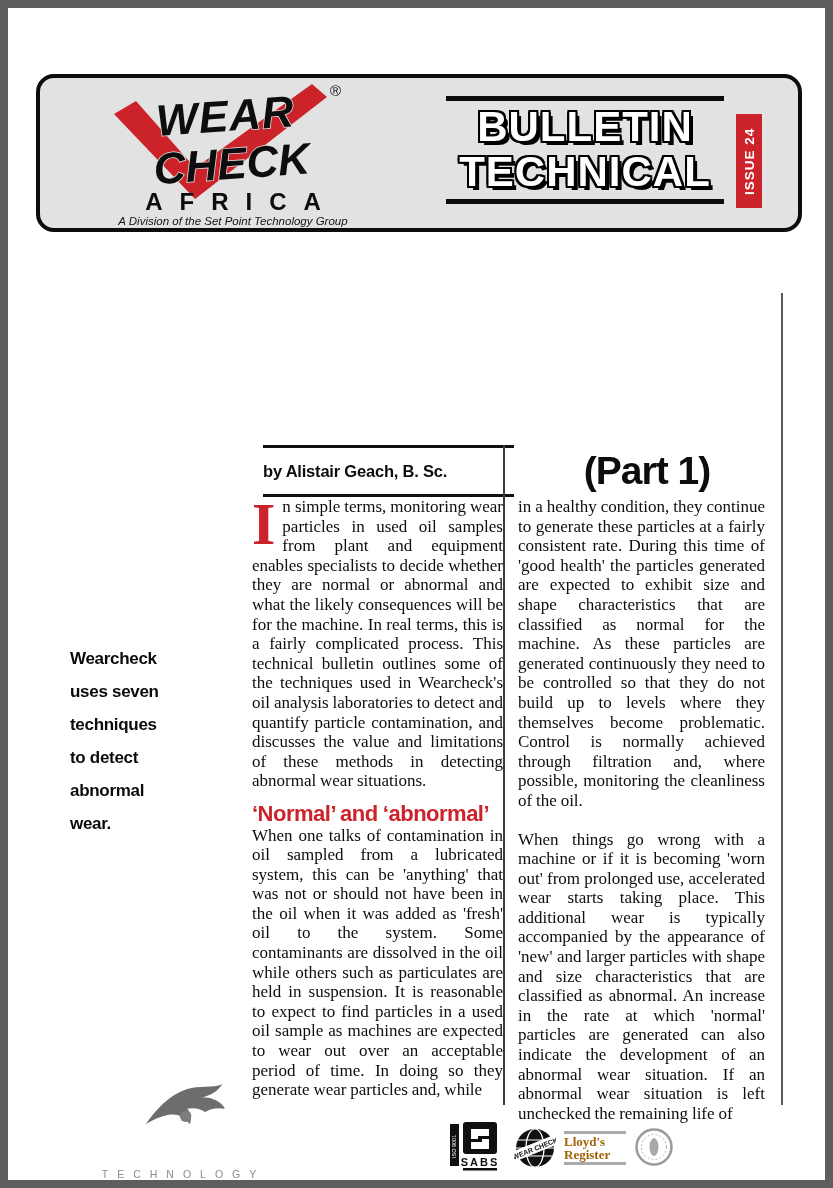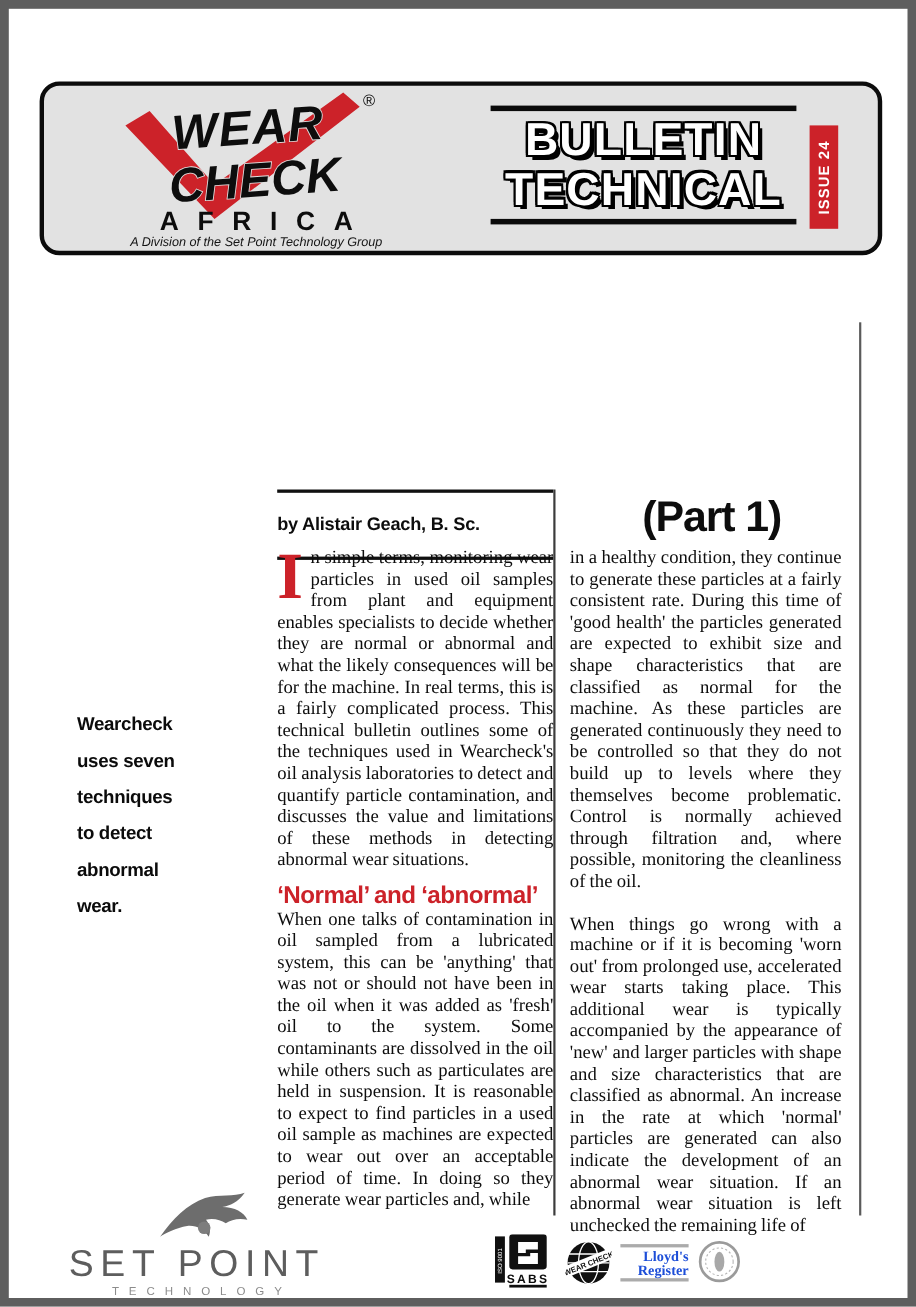--- a/index.html
+++ b/index.html
@@ -41,21 +41,21 @@
     writing-mode:vertical-rl; transform:rotate(180deg);
   }
 
   
   .title {
     position:absolute; left:246px; top:276px; width:545px; margin:0;
     font-size:62px; line-height:80px; font-weight:bold; letter-spacing:-2px; color:#0a0a0a;
   }
   .title span { display:block; }
   .byline-box {
-    position:absolute; left:244px; top:437px; width:251px; height:64px; box-sizing:border-box;
+    position:absolute; left:255px; top:437px; width:251px; height:52px; box-sizing:border-box;
     border-top:3px solid #101010; border-bottom:3px solid #101010;
     display:flex; align-items:center;
   }
   .byline-box span { font-size:16.5px; font-weight:bold; letter-spacing:-0.2px; }
   .part-label {
     position:absolute; left:505px; top:441px; width:268px; text-align:center;
     font-size:39px; font-weight:bold; letter-spacing:-1px;
   }
 
   
@@ -93,22 +93,22 @@
     position:absolute; top:44px; width:100%;
     font-size:34px; letter-spacing:6px; color:#5d5d5d; font-weight:normal;
   }
   .setpoint-sub {
     position:absolute; top:82px; width:100%;
     font-size:10.5px; letter-spacing:9px; text-indent:9px; color:#8c8c8c;
   }
   .sabs-logo  { position:absolute; left:442px; top:1114px; }
   .globe-logo { position:absolute; left:506px; top:1119px; }
   .lloyds-logo {
-    position:absolute; left:556px; top:1122px; width:62px; text-align:right;
-    color:#1d4ed8; font-family:"Liberation Serif", serif;
+    position:absolute; left:556px; top:1122px; width:62px; text-align:left;
+    color:#a16207; font-family:"Liberation Serif", serif;
   }
   .lloyds-logo .bar { height:3px; background:#ababab; margin:1px 0; }
   .lloyds-logo .lltext { font-size:13px; line-height:13px; font-weight:bold; }
   .seal-logo { position:absolute; left:626px; top:1119px; }
   .honeywell {
     position:absolute; left:680px; top:1172px;
     font-size:24px; font-weight:bold; letter-spacing:-0.5px; color:#0b0b0b;
   }
 </style>
 </head>
@@ -163,21 +163,20 @@
   <div class="col col2">
     <p class="para">in a healthy condition, they continue to generate these particles at a fairly consistent rate. During this time of 'good health' the particles generated are expected to exhibit size and shape characteristics that are classified as normal for the machine. As these particles are generated continuously they need to be controlled so that they do not build up to levels where they themselves become problematic. Control is normally achieved through filtration and, where possible, monitoring the cleanliness of the oil.</p>
     <p class="para gap">When things go wrong with a machine or if it is becoming 'worn out' from prolonged use, accelerated wear starts taking place. This additional wear is typically accompanied by the appearance of 'new' and larger particles with shape and size characteristics that are classified as abnormal. An increase in the rate at which 'normal' particles are generated can also indicate the development of an abnormal wear situation. If an abnormal wear situation is left unchecked the remaining life of</p>
   </div>
 
   <div class="setpoint">
     <svg class="eagle-svg" width="90" height="56" viewBox="0 0 110 60">
       <path fill="#6d6d6d" d="M8,50 C22,30 38,14 58,7 C74,2 90,6 102,1 C94,12 86,15 77,17 C91,17 101,23 105,31 C95,29 87,31 81,35 C75,31 67,29 59,31 C63,36 65,43 62,50 C56,41 48,37 38,38 C26,40 14,46 8,50 Z"></path>
       <circle cx="57" cy="40" r="7" fill="#7d7d7d"></circle>
     </svg>
-    <div class="setpoint-name">SET POINT</div>
     <div class="setpoint-sub">TECHNOLOGY</div>
   </div>
 
   <svg class="sabs-logo" width="58" height="50" viewBox="0 0 58 50">
     <rect x="0" y="2" width="9" height="42" fill="#101010"></rect>
     <text font-size="5.5" fill="#ffffff" transform="rotate(-90 4 24)" x="-8" y="26" font-family="Liberation Sans, sans-serif">ISO 9001</text>
     <rect x="13" y="0" width="34" height="32" rx="3" fill="#101010"></rect>
     <path d="M21,7 h18 v7 h-11 v3 h11 v10 h-18 v-7 h11 v-3 h-11 z" fill="#ffffff"></path>
     <text x="30" y="44" font-size="11" font-weight="bold" text-anchor="middle" letter-spacing="2" fill="#0d0d0d" font-family="Liberation Sans, sans-serif">SABS</text>
     <rect x="13" y="46" width="34" height="2.5" fill="#0d0d0d"></rect>

